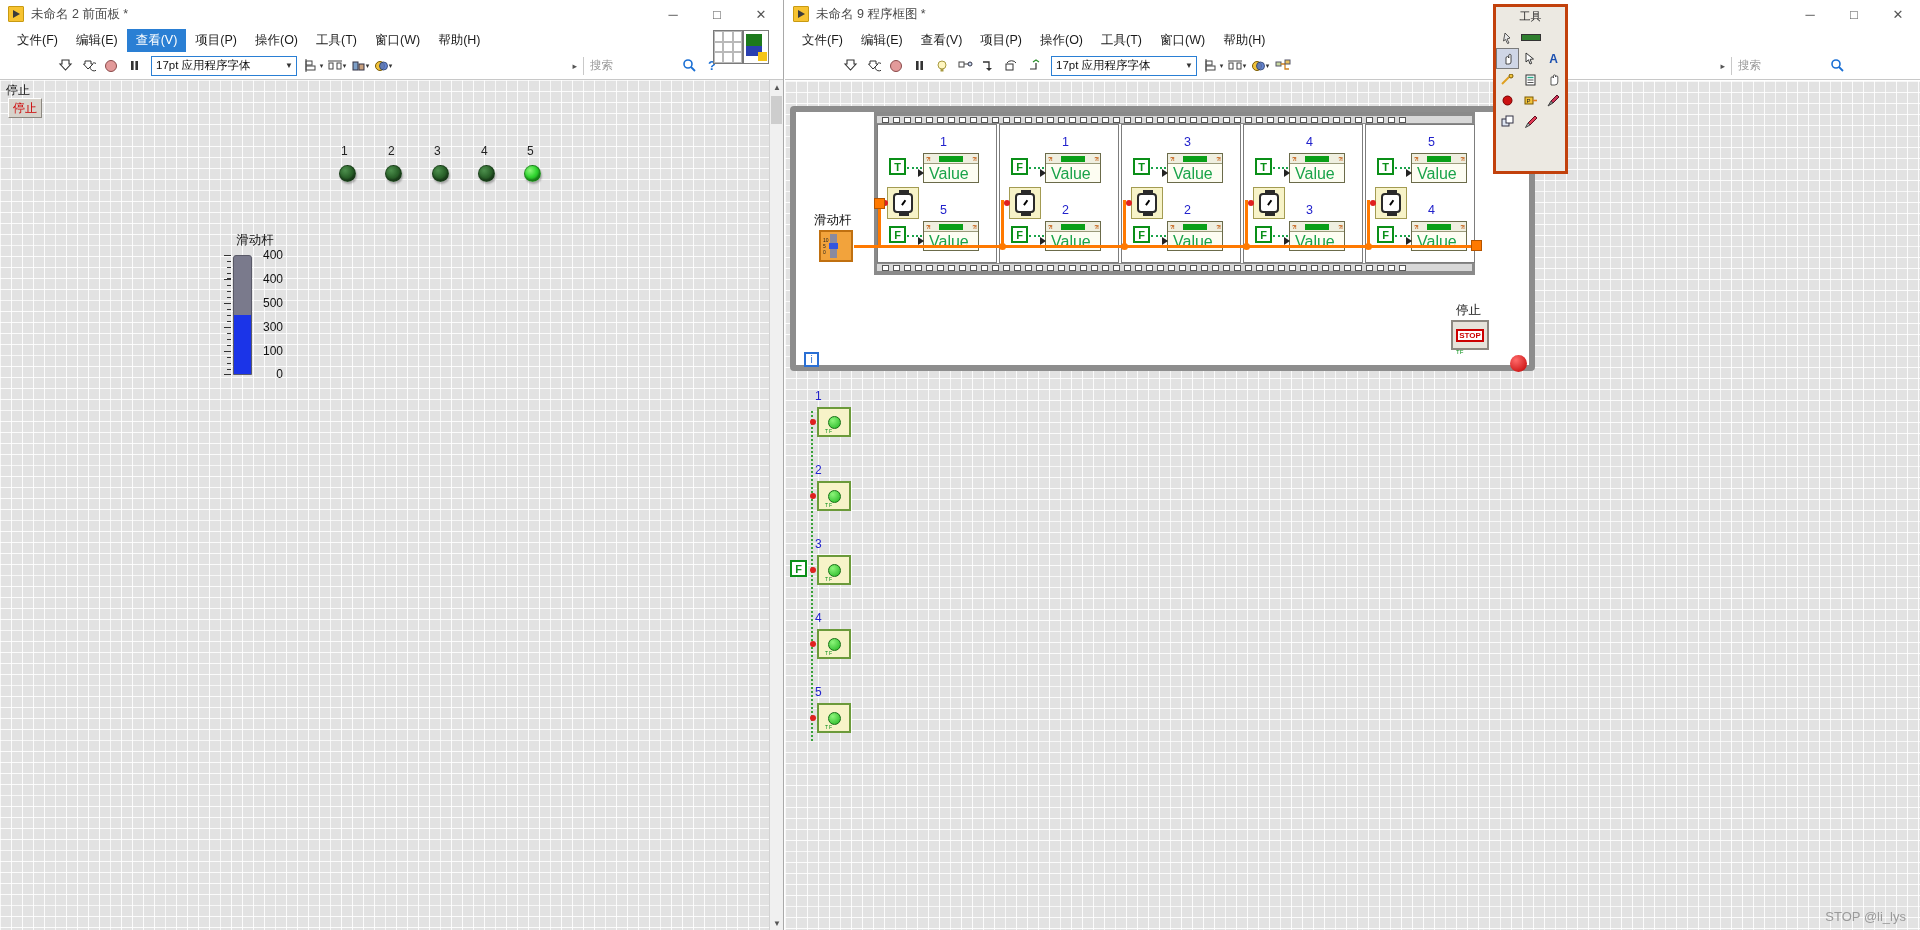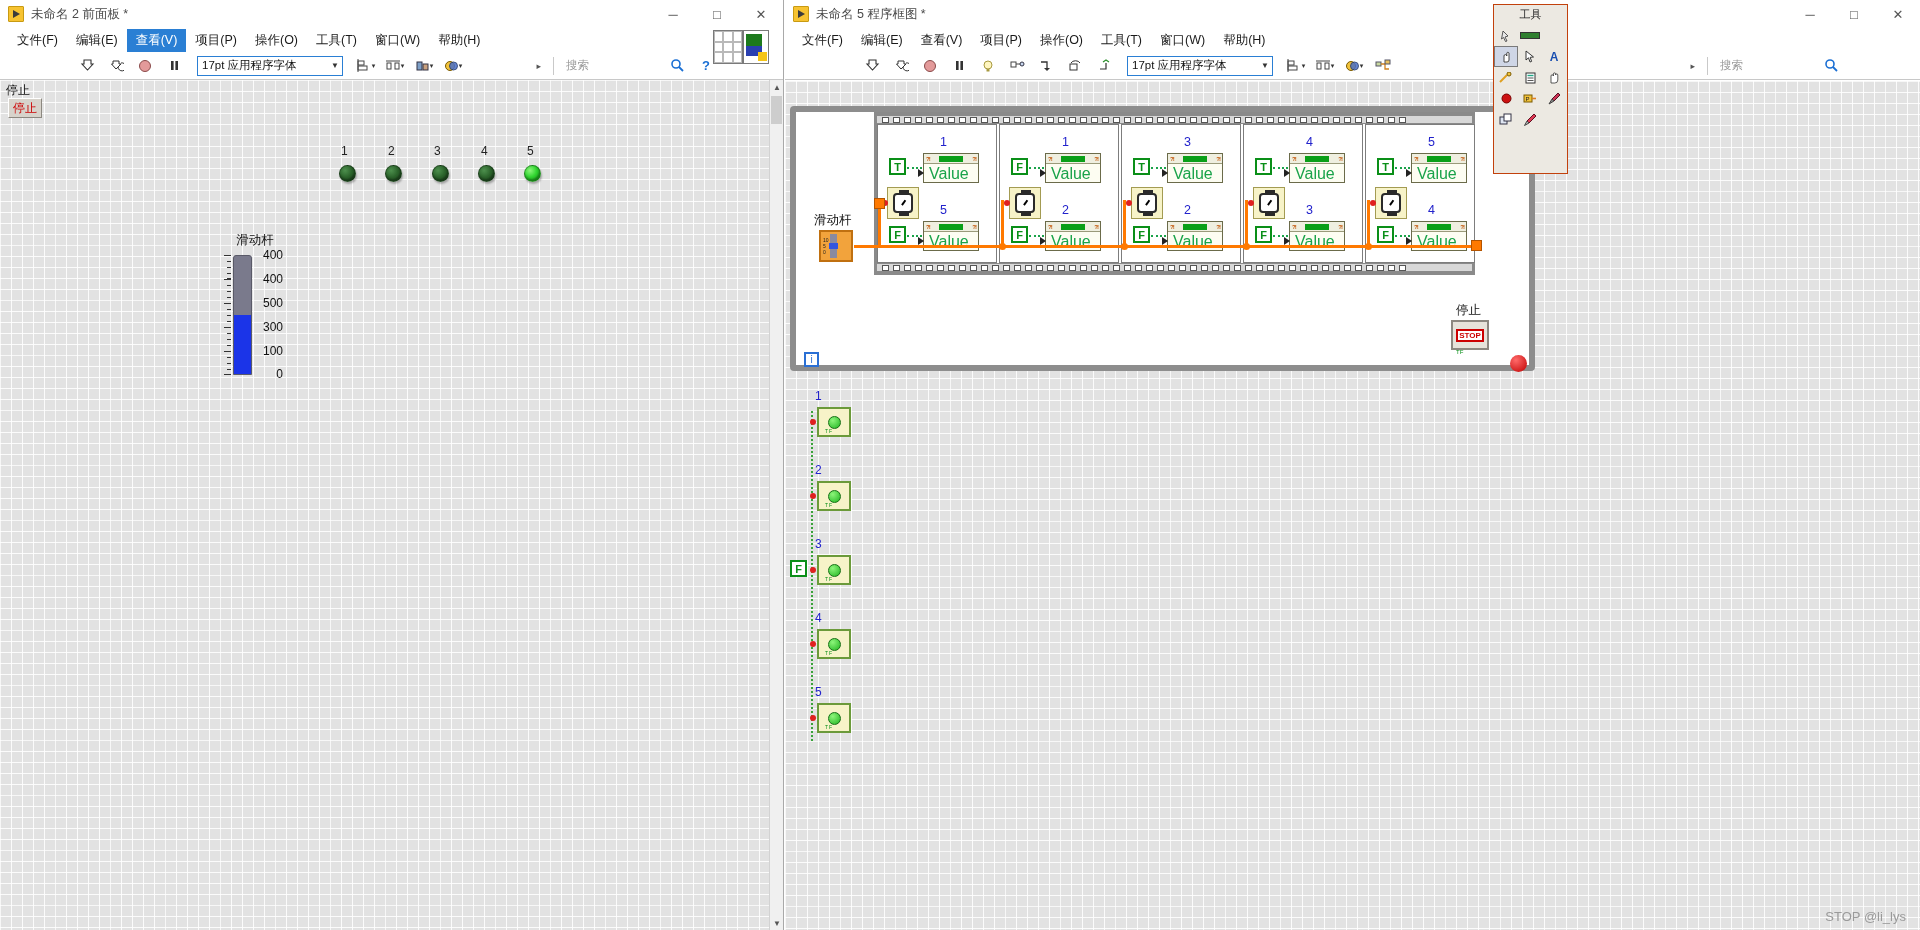--- a/index.html
+++ b/index.html
@@ -17,21 +17,21 @@
   .wbtns { position:absolute; right:0; top:0; display:flex; height:28px; }
   .wbtn { width:44px; height:28px; display:flex; align-items:center; justify-content:center;
     font-size:13px; color:#555; }
 
   .menubar { height:24px; display:flex; align-items:center; padding-left:8px;
     font-size:12.5px; color:#1a1a1a; background:#fff; }
   .menubar .mi { padding:3px 9px; white-space:nowrap; }
   .menubar .mi.sel { background:#2a7fd4; color:#fff; }
 
   .toolbar { height:28px; display:flex; align-items:center; background:#fff;
-    border-bottom:1px solid #c8c8c8; padding-left:22px; gap:9px; }
+    border-bottom:1px solid #c8c8c8; padding-left:6px; gap:3px; }
   .tb-ico { width:20px; height:20px; display:flex; align-items:center; justify-content:center;
     font-size:13px; color:#333; }
   .fontbox { height:20px; width:146px; border:1px solid #2a7fd4; background:#fff;
     display:flex; align-items:center; font-size:11.5px; padding-left:4px; color:#111;
     justify-content:space-between; margin:0 4px; }
   .fontbox .cv { width:14px; text-align:center; font-size:8px; color:#333; }
   .tb-sep { width:1px; height:18px; background:#c9c9c9; margin:0 3px; }
   .searchbox { display:flex; align-items:center; font-size:11.5px; color:#999; }
 
   .grid { background-color:#e2e2e2;
@@ -144,21 +144,21 @@
     border:2px solid #6b9a3a; display:flex; align-items:center; justify-content:center; }
   .led-term .dot { width:13px; height:13px; border-radius:50%;
     background:radial-gradient(circle at 34% 30%, #8cf57a, #22b522); border:1px solid #157015; }
   .led-term .tfbox { position:absolute; bottom:1px; left:6px; font-size:5px; color:#0a8f18;
     letter-spacing:1px; }
   .dashline { position:absolute; width:0; border-left:2px dotted #3aa33a; }
   .term-num { position:absolute; font-size:12px; color:#2222cc; }
 
   
   #tools { position:absolute; left:1493px; top:4px; width:75px; height:170px;
-    background:#ece9e2; border:1px solid #c2410c; }
+    background:#ece9e2; border:3px solid #c2410c; }
   #tools .tt { font-size:11px; color:#222; text-align:center; padding:2px 0 3px; }
   #tools .row { display:flex; }
   #tools .tcell { width:24px; height:21px; display:flex; align-items:center; justify-content:center;
     font-size:11px; border:1px solid transparent; }
   #tools .tcell.sel { border:1px solid #7a7a7a; background:#cfd6e6; }
 
   
   .iconpane { position:absolute; right:14px; top:30px; width:56px; height:36px; display:flex; }
   .iconpane .conn { width:30px; height:34px; border:1px solid #7a7a7a; background:#fff;
     display:grid; grid-template-columns:repeat(3,1fr); grid-template-rows:repeat(3,1fr); }
@@ -356,21 +356,21 @@
     <div class="arr" style="top:0">▲</div>
     <div class="thumb" style="top:16px"></div>
     <div class="arr" style="bottom:0">▼</div>
   </div>
 </div>
 
 <div class="win" id="bd">
 
   <div class="titlebar">
     <span class="lv-logo"></span>
-    <span>未命名 5 程序框图 *</span>
+    <span>未命名 9 程序框图 *</span>
     <div class="wbtns">
       <div class="wbtn">─</div>
       <div class="wbtn">□</div>
       <div class="wbtn close">✕</div>
     </div>
   </div>
 
   <div class="menubar">
     <div class="mi">文件(F)</div>
     <div class="mi">编辑(E)</div>

